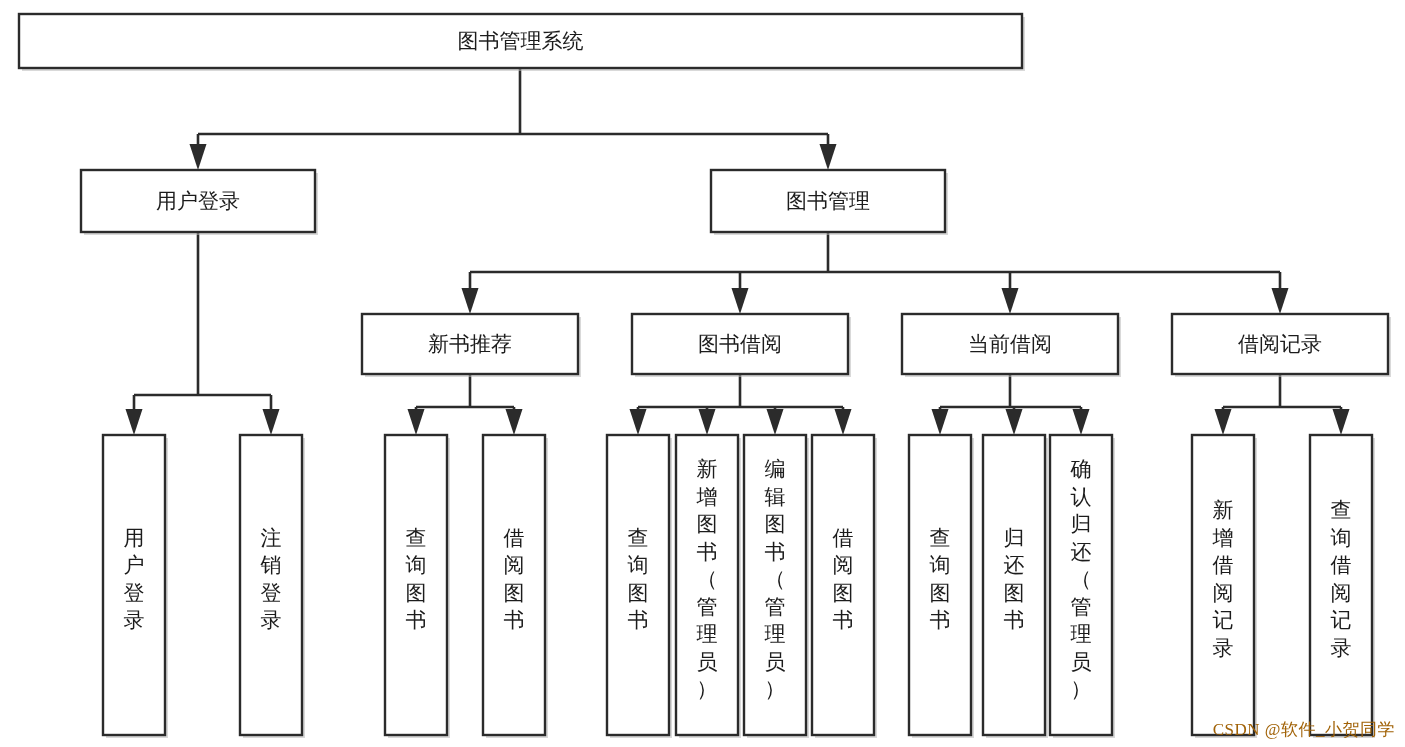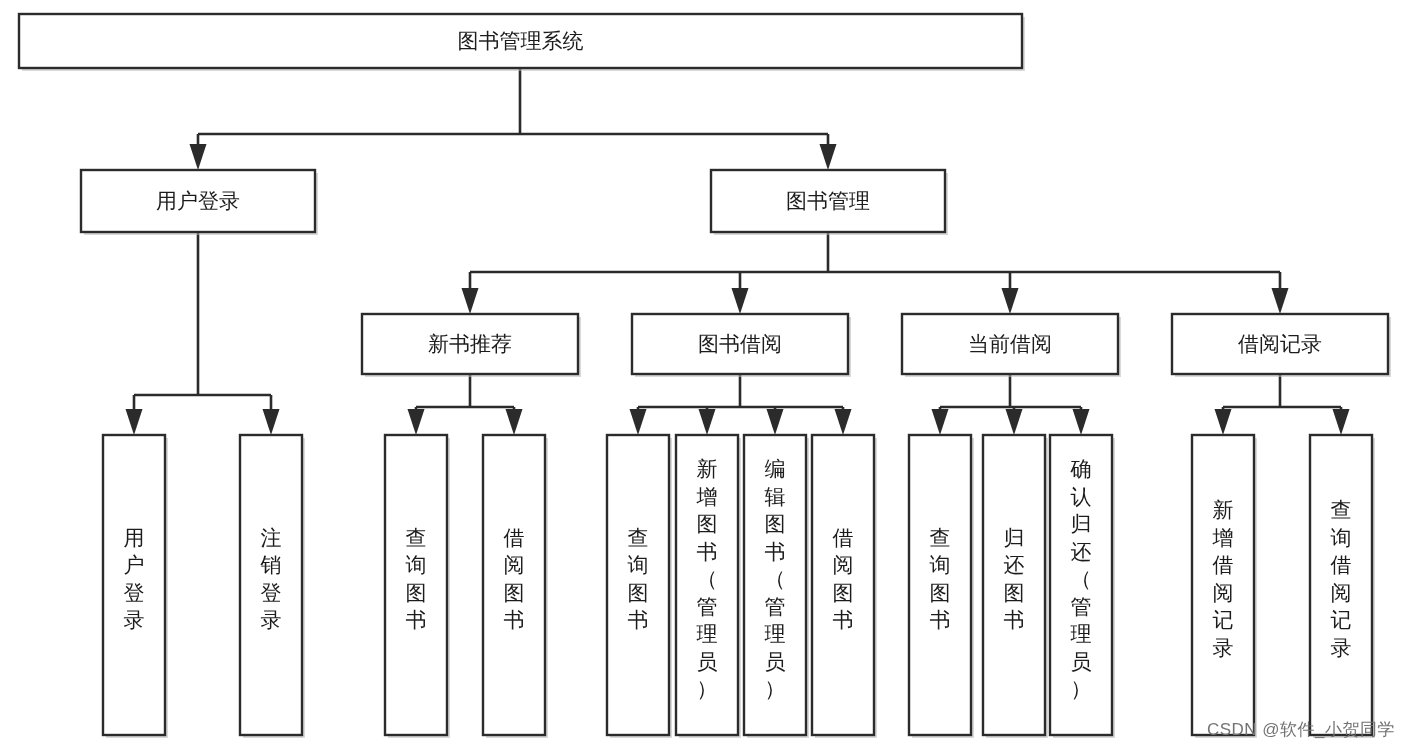--- a/index.html
+++ b/index.html
@@ -56,23 +56,23 @@
   .node-label-v {
     font-family: "Liberation Sans", "DejaVu Sans", sans-serif;
     font-size: 21px;
     fill: #1c1c1c;
     text-anchor: middle;
   }
   .watermark-text {
     position: absolute;
     right: 10px;
     bottom: 6px;
-    font-family: Liberation Sans, sans-serif;
+    font-family: Liberation Serif, serif;
     font-size: 17px;
-    color: #737373;
+    color: #a16207;
     white-space: nowrap;
     letter-spacing: 0.5px;
     user-select: none;
   }
 </style>
 </head>
 <body>
 
 <div id="diagram-root">
   <svg class="diagram-canvas" id="diagram-canvas" viewBox="0 0 1405 747" xmlns="http://www.w3.org/2000/svg">

